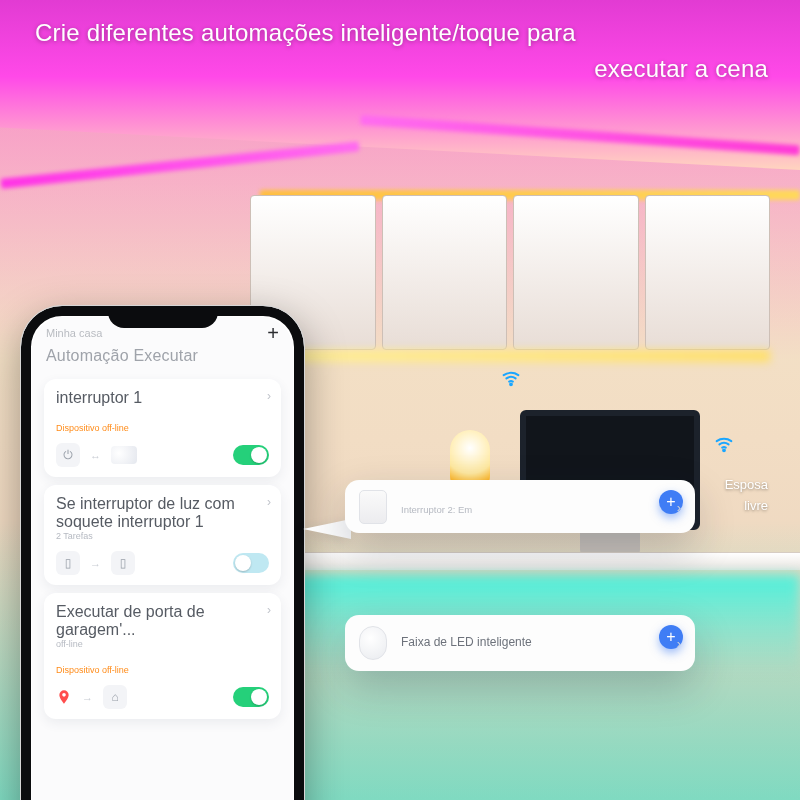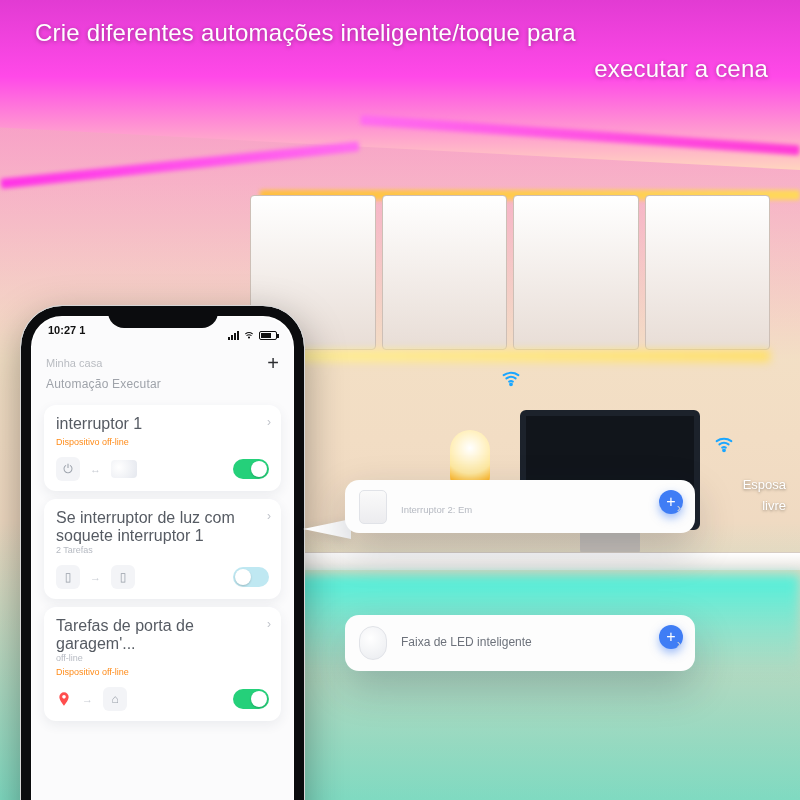--- a/index.html
+++ b/index.html
@@ -66,21 +66,21 @@
   .headline{
     position:absolute; left:35px; top:15px; right:32px;
     color:#fff; font-size:24px; font-weight:400; line-height:1.5;
     text-shadow:0 1px 4px rgba(0,0,0,.35); text-align:right;
     letter-spacing:.2px;
   }
   .headline .l1{ display:block; text-align:left; padding-left:0; }
   .headline .l2{ display:block; }
 
   .side-labels{
-    position:absolute; right:14px; top:475px; color:#fff; font-size:13px;
+    position:absolute; right:32px; top:475px; color:#fff; font-size:13px;
     text-align:right; line-height:1.6; text-shadow:0 1px 3px rgba(0,0,0,.4);
   }
 
   
   .phone{
     position:absolute; left:20px; top:305px; width:285px; height:560px;
     background:#fff; border-radius:42px; border:1px solid #d6d6d6;
     box-shadow:0 14px 40px rgba(0,0,0,.35), inset 0 0 0 10px #0b0c0e;
     overflow:hidden;
   }
@@ -91,29 +91,29 @@
   .sig{ display:inline-flex; gap:1px; align-items:flex-end;}
   .sig i{ width:2px; background:#111; display:inline-block;}
   .sig i:nth-child(1){height:3px}.sig i:nth-child(2){height:5px}.sig i:nth-child(3){height:7px}.sig i:nth-child(4){height:9px}
   .batt{ width:18px; height:9px; border:1px solid #111; border-radius:2px; position:relative;}
   .batt:after{content:"";position:absolute; right:-3px; top:2px; width:2px; height:4px; background:#111;}
   .batt i{position:absolute; left:1px; top:1px; bottom:1px; width:60%; background:#111;}
 
   .app-head{ padding:6px 14px 4px; display:flex; justify-content:space-between; align-items:center;}
   .app-head .title{ color:#b9bcc1; font-size:11px; }
   .app-head .plus{ font-size:20px; color:#2b2d31; line-height:1; }
-  .tabs{ padding:0 14px 6px; font-size:12px; color:#9fa3aa; letter-spacing:.2px;}
+  .tabs{ padding:0 14px 6px; font-size:16px; color:#9fa3aa; letter-spacing:.2px;}
 
   .card{
     margin:8px 12px; background:#fff; border-radius:12px;
     box-shadow:0 4px 12px rgba(50,60,90,.08); padding:10px 12px; position:relative;
   }
   .card .row-title{ font-size:16px; color:#565b63; }
   .card .chev{ position:absolute; right:10px; top:10px; color:#c1c4cb; font-size:12px;}
-  .offline{ color:#ff8c1a; font-size:9px; margin-top:4px; filter:blur(.4px);}
+  .offline{ color:#ff8c1a; font-size:9px; margin-top:16px; filter:blur(.4px);}
   .actions{ display:flex; align-items:center; gap:10px; margin-top:10px;}
   .chip{ width:24px; height:24px; border-radius:6px; background:#f3f4f7; display:flex; align-items:center; justify-content:center; font-size:12px; color:#9aa0aa;}
   .arrow-lr{ color:#c7cbd2; font-size:11px;}
   .strip-ic{ width:26px; height:18px; border-radius:4px; background:radial-gradient(circle at 30% 40%,#fff,#e4e7ee);}
   .toggle{ margin-left:auto; width:36px; height:20px; border-radius:20px; position:relative;}
   .toggle.on{ background:#25d07a;}
   .toggle.off{ background:#bfe8f2;}
   .toggle i{ position:absolute; top:2px; width:16px; height:16px; background:#fff; border-radius:50%; box-shadow:0 1px 2px rgba(0,0,0,.2);}
   .toggle.on i{ right:2px;}
   .toggle.off i{ left:2px;}
@@ -196,41 +196,20 @@
 </div>
 
 <div class="side-labels">
   <div>Esposa</div>
   <div>livre</div>
 </div>
 
 <div class="phone">
   <div class="notch"></div>
   <div class="screen">
-    <div class="statusbar">
-      <span>10:27 1</span>
-      <span class="ind">
-        <span class="sig">
-            <i></i>
-            <i></i>
-            <i></i>
-            <i></i>
-          </span>
-        <span>
-          <svg width="12" height="10" viewBox="0 0 24 24" fill="none" stroke="#111" stroke-width="2.5" stroke-linecap="round">
-              <path d="M4 9a14 14 0 0 1 16 0"></path>
-              <path d="M7 13a9 9 0 0 1 10 0"></path>
-              <circle cx="12" cy="18" r="1.4" fill="#111"></circle>
-            </svg>
-        </span>
-        <span class="batt">
-            <i></i>
-          </span>
-      </span>
-    </div>
 
     <div class="app-head">
       <span class="title">Minha casa</span>
       <span class="plus">+</span>
     </div>
     <div class="tabs">
       <span>Automação Executar</span>
     </div>
 
     <div class="card">
@@ -255,21 +234,21 @@
         <span class="chip">▯</span>
         <span class="arrow-lr">→</span>
         <span class="chip">▯</span>
         <span class="toggle off">
             <i></i>
           </span>
       </div>
     </div>
 
     <div class="card">
-      <div class="row-title">Tarefas de porta de garagem'...</div>
+      <div class="row-title">Executar de porta de garagem'...</div>
       <span class="chev">›</span>
       <div class="sub">off-line</div>
       <div class="offline">Dispositivo off-line</div>
       <div class="actions">
         <span class="pin">
           <svg viewBox="0 0 24 24" fill="currentColor">
               <path d="M12 2a7 7 0 0 0-7 7c0 5 7 13 7 13s7-8 7-13a7 7 0 0 0-7-7zm0 9.5A2.5 2.5 0 1 1 12 6a2.5 2.5 0 0 1 0 5.5z"></path>
             </svg>
         </span>
         <span class="arrow-lr">→</span>

